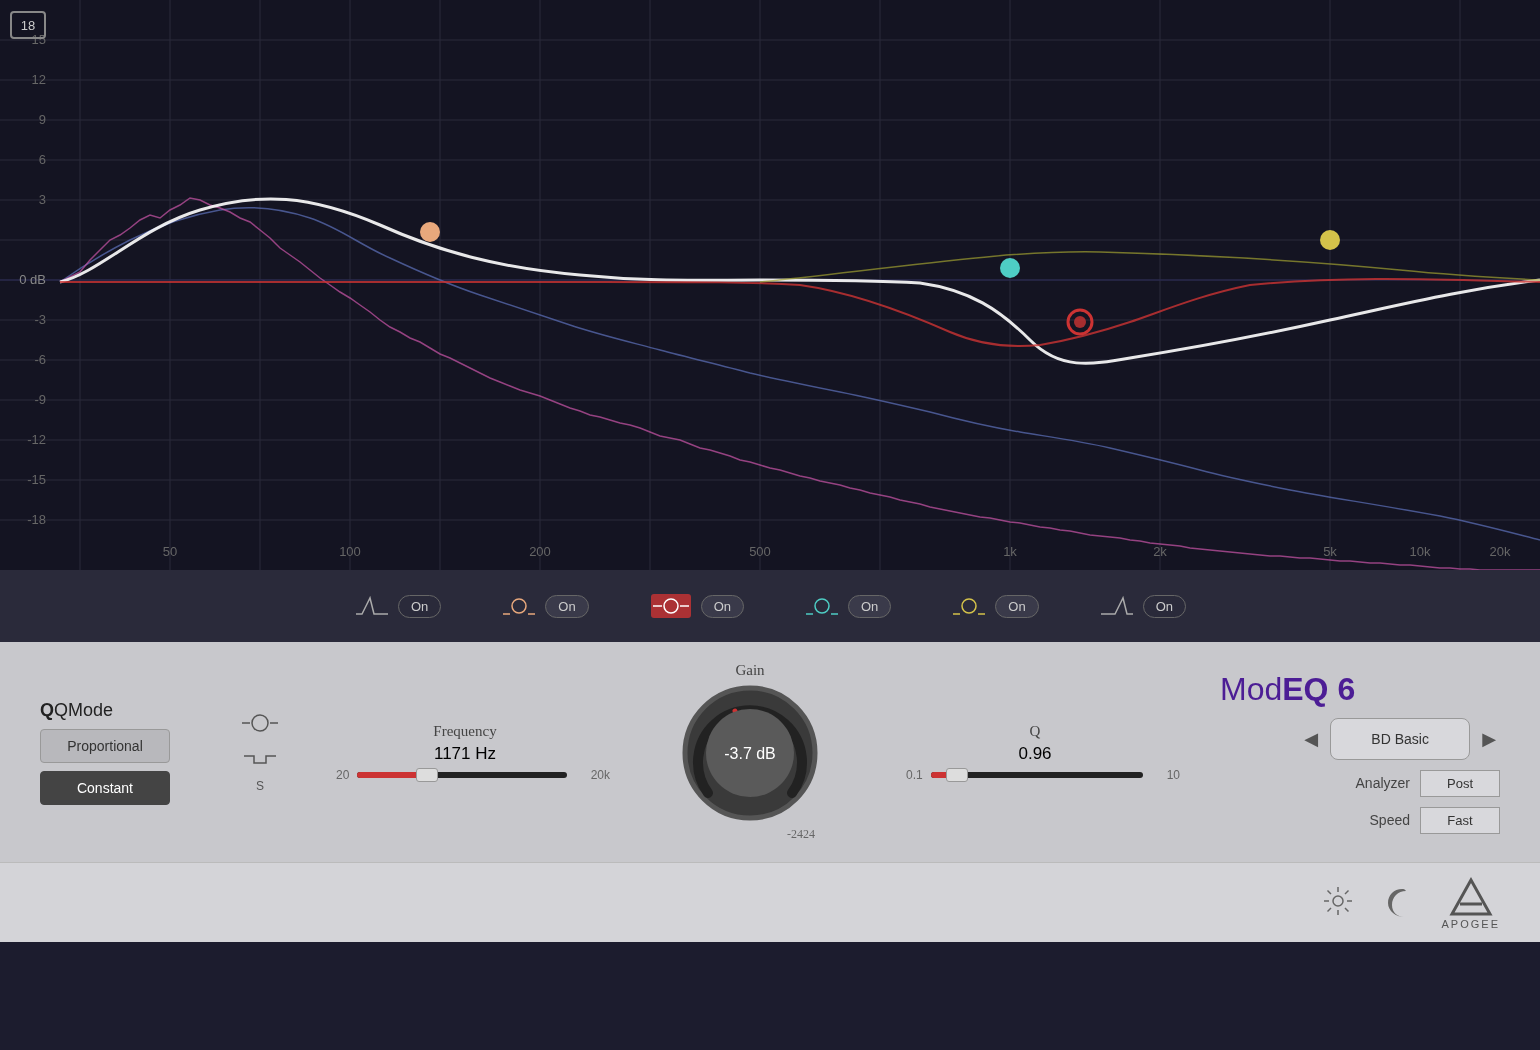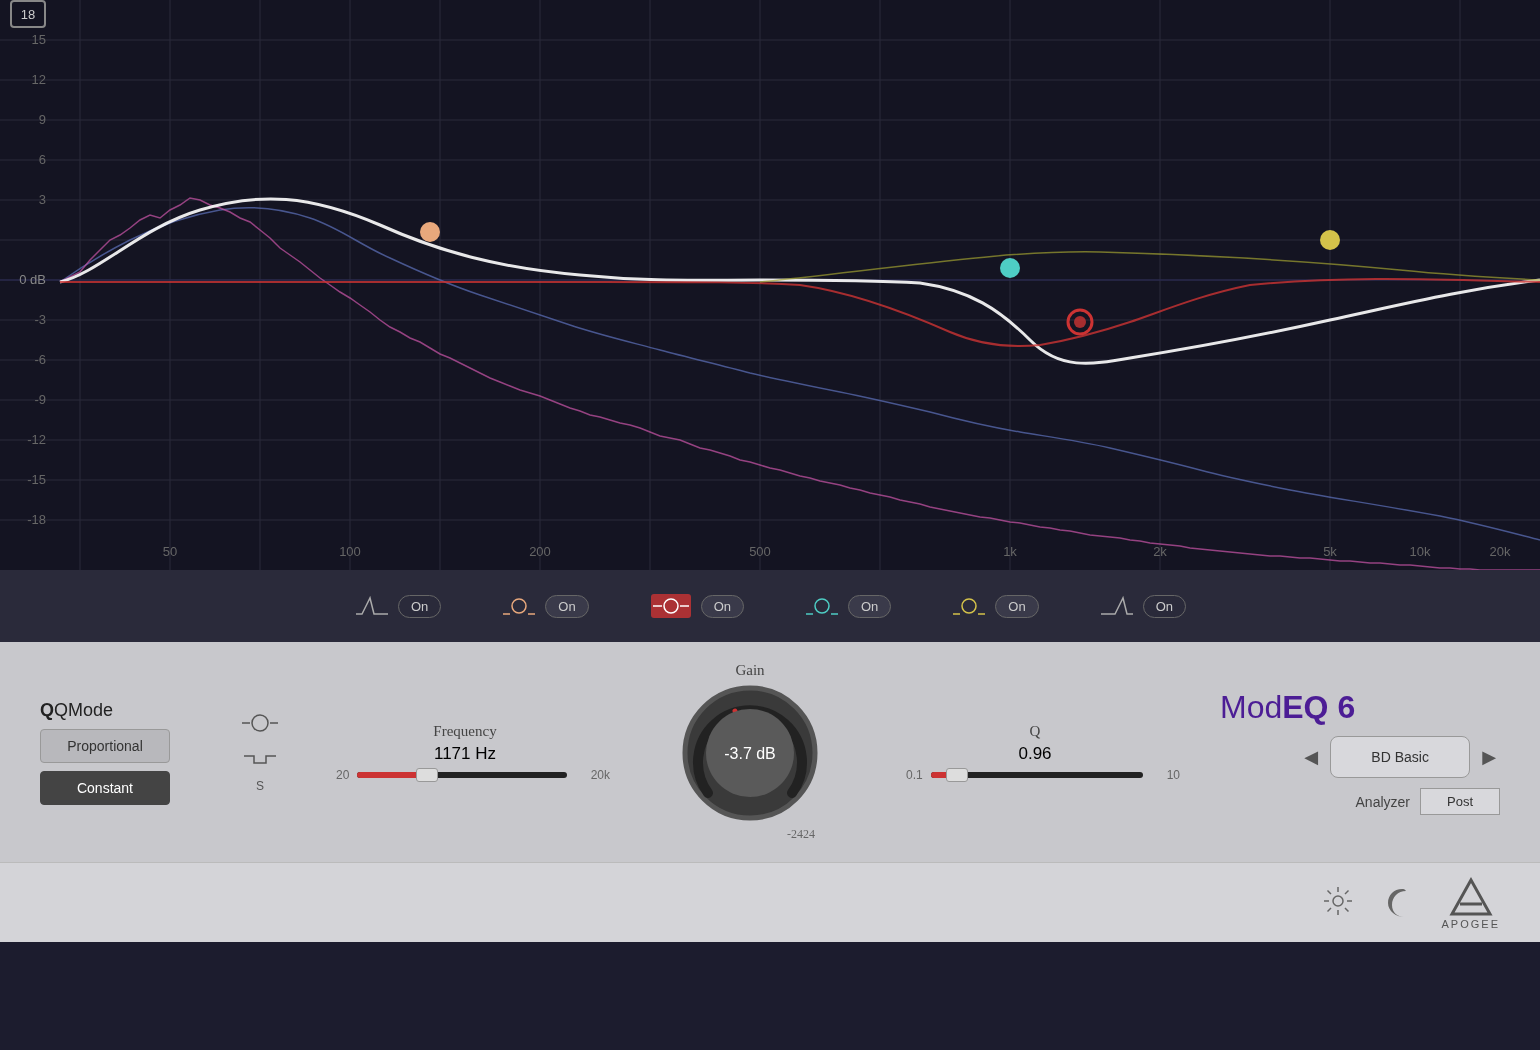--- a/index.html
+++ b/index.html
@@ -22,21 +22,21 @@
     
     .eq-display {
       position: relative;
       flex: 0 0 570px;
       background: #141422;
       overflow: hidden;
     }
 
     .eq-number-badge {
       position: absolute;
-      top: 0;
+      top: 11px;
       left: 10px;
       width: 36px;
       height: 28px;
       border: 2px solid #888;
       border-radius: 4px;
       color: #ccc;
       font-size: 13px;
       display: flex;
       align-items: center;
       justify-content: center;
@@ -550,20 +550,24 @@
         <button class="preset-arrow">◀</button>
         <div class="preset-name-box">BD Basic</div>
         <button class="preset-arrow">▶</button>
       </div>
 
       <div class="settings-row">
         <span class="settings-label">Analyzer</span>
         <div class="settings-value-box">Post</div>
       </div>
 
+      <div class="settings-row">
+        <span class="settings-label">Speed</span>
+        <div class="settings-value-box">Fast</div>
+      </div>
     </div>
 
   </div>
 
   <div class="footer-bar">
 
     <div class="footer-icons">
 
       <div class="footer-icon">
         <svg width="32" height="32" viewBox="0 0 32 32" fill="none">

